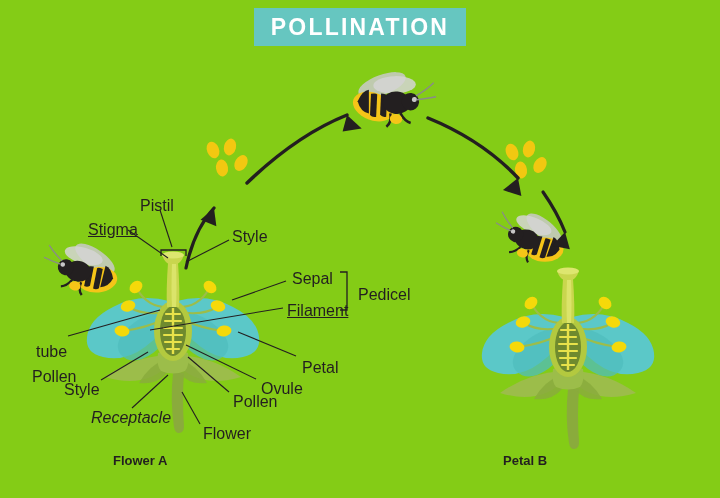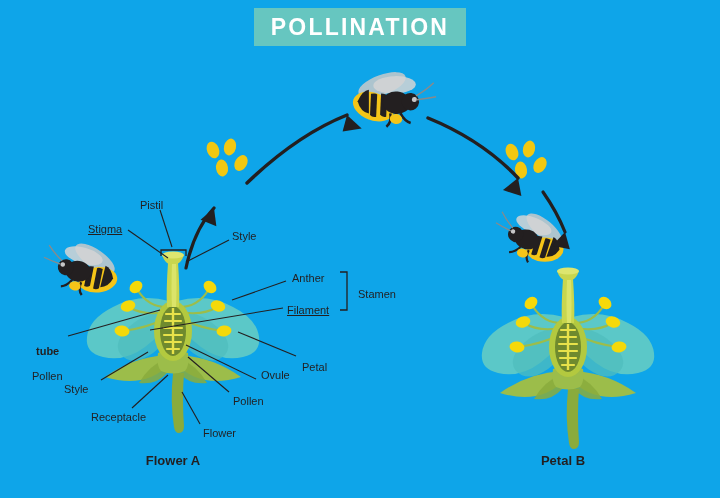--- a/index.html
+++ b/index.html
@@ -4,21 +4,21 @@
 <style>
   html, body {
     margin: 0;
     padding: 0;
     background: #ffffff;
   }
   #stage {
     position: relative;
     width: 720px;
     height: 498px;
-    background: #0ea5e9;
+    background: #84cc16;
     font-family: "Liberation Sans", sans-serif;
     overflow: hidden;
   }
   #scene {
     position: absolute;
     inset: 0;
     width: 720px;
     height: 498px;
   }
   .title-banner {
@@ -37,28 +37,27 @@
     font-size: 23px;
     font-weight: bold;
     letter-spacing: 2.2px;
     font-family: "Liberation Sans", sans-serif;
   }
   .caption {
     position: absolute;
     font-size: 13px;
     font-weight: bold;
     color: #231f20;
-    text-align: center;
     width: 120px;
   }
   .caption.a { left: 113px; top: 453px; }
   .caption.b { left: 503px; top: 453px; }
   .lbl {
     position: absolute;
-    font-size: 11px;
+    font-size: 16px;
     color: #231f20;
     font-family: "Liberation Sans", sans-serif;
     white-space: pre;
     line-height: 11.5px;
   }
 </style>
 </head>
 <body>
 
 <div id="stage">
@@ -203,29 +202,29 @@
   </svg>
 
   <div class="title-banner">
     <span>POLLINATION</span>
   </div>
 
   <div id="labels">
       <div class="lbl" style="left: 88px; top: 224px; text-decoration: underline;">Stigma</div>
       <div class="lbl" style="left: 140px; top: 200px;">Pistil</div>
       <div class="lbl" style="left: 232px; top: 231px; text-align: right;">Style</div>
-      <div class="lbl" style="left: 292px; top: 273px;">Anther</div>
+      <div class="lbl" style="left: 292px; top: 273px;">Sepal</div>
       <div class="lbl" style="left: 287px; top: 305px; text-decoration: underline;">Filament</div>
-      <div class="lbl" style="left: 358px; top: 289px;">Stamen</div>
+      <div class="lbl" style="left: 358px; top: 289px;">Pedicel</div>
       <div class="lbl" style="left: 302px; top: 362px;">Petal</div>
-      <div class="lbl" style="left: 261px; top: 370px;">Ovule</div>
+      <div class="lbl" style="left: 261px; top: 383px;">Ovule</div>
       <div class="lbl" style="left: 233px; top: 396px;">Pollen</div>
       <div class="lbl" style="left: 203px; top: 428px;">Flower</div>
-      <div class="lbl" style="left: 91px; top: 412px;">Receptacle</div>
+      <div class="lbl" style="left: 91px; top: 412px; font-style: italic;">Receptacle</div>
       <div class="lbl" style="left: 64px; top: 384px;">Style</div>
       <div class="lbl" style="left: 32px; top: 335px; margin-top: 36px;">Pollen</div>
-      <div class="lbl" style="left: 36px; top: 346px; font-weight: bold;">tube</div>
+      <div class="lbl" style="left: 36px; top: 346px;">tube</div>
     </div>
 
   <div class="caption a">Flower A</div>
   <div class="caption b">Petal B</div>
 
 </div>
 
 </body></html>

